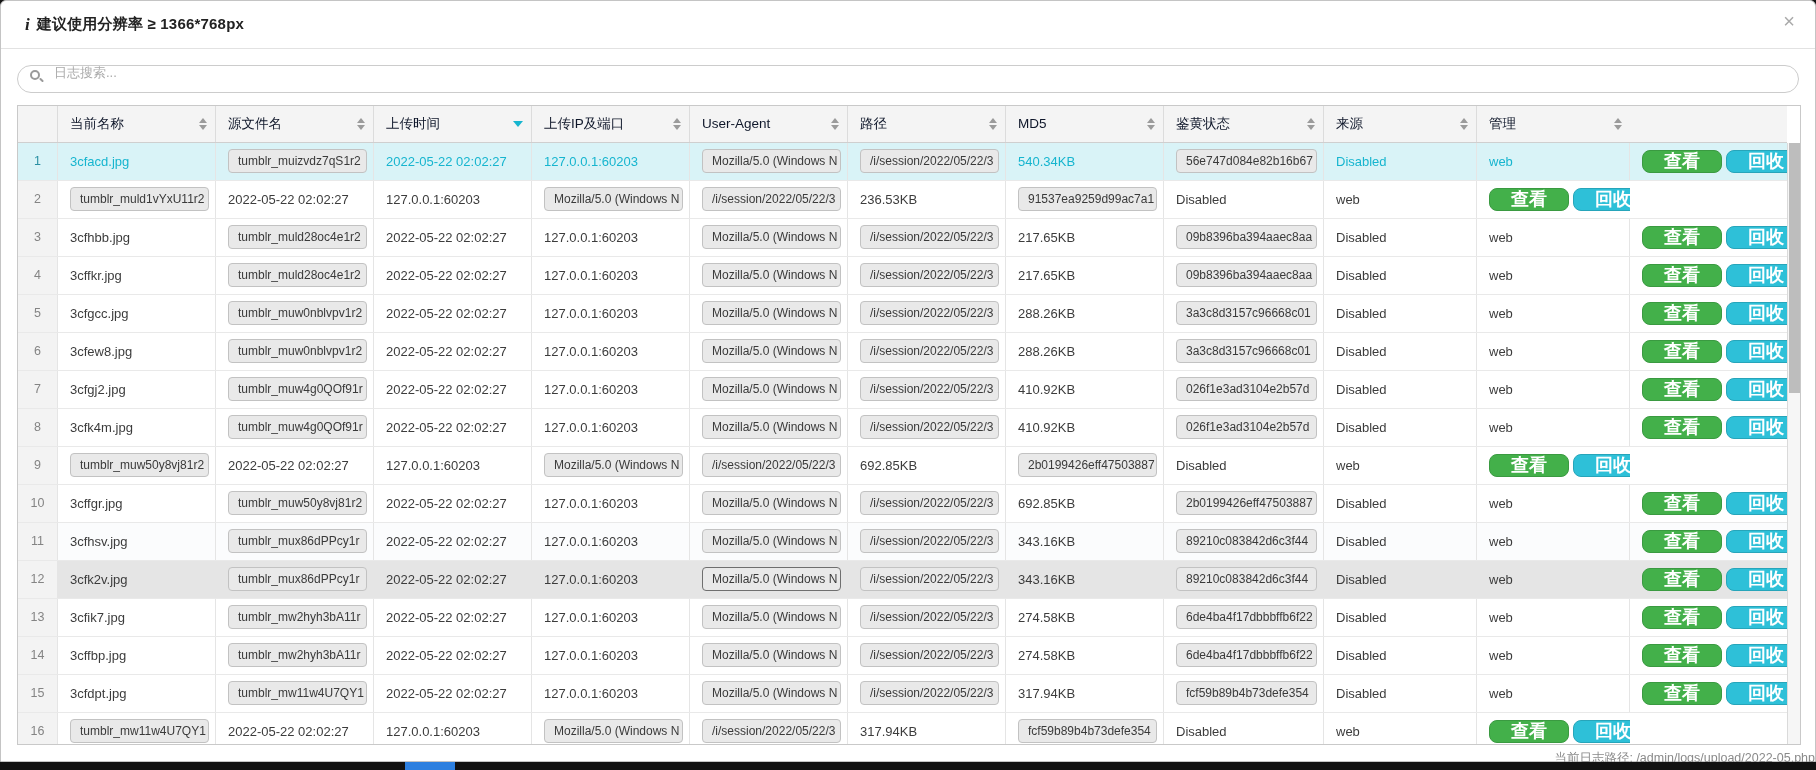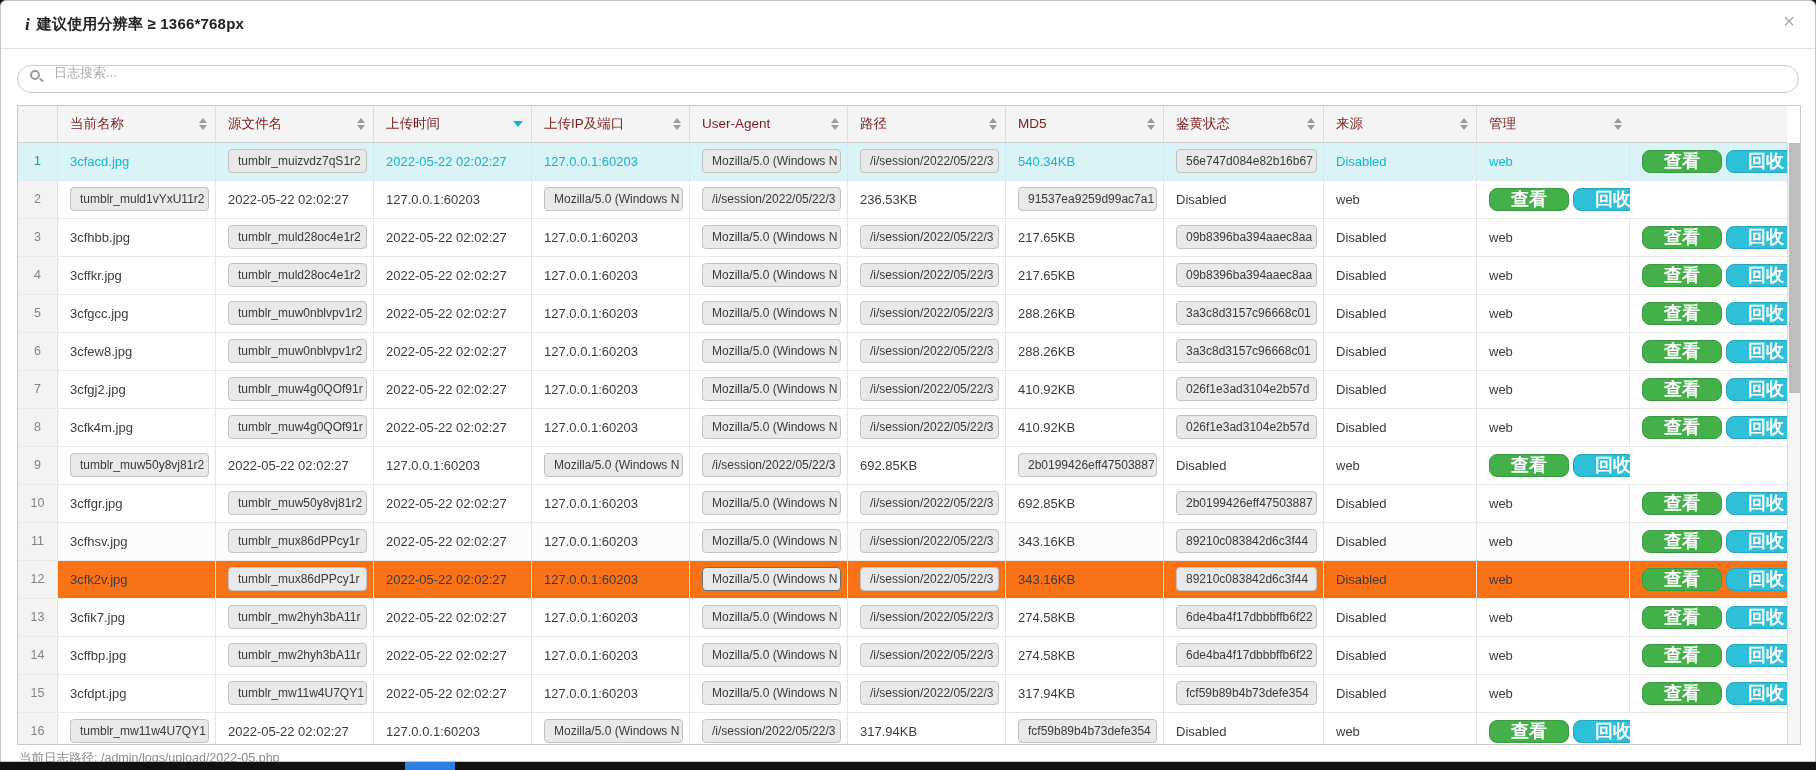--- a/index.html
+++ b/index.html
@@ -49,35 +49,35 @@
     margin:12px 16px 0;width:1782px;height:638px;border:1px solid #c9c9c9;
     position:relative;box-sizing:content-box;overflow:hidden;background:#fff;
   }
   .thead{
     display:grid;grid-template-columns:40px 158px 158px 158px 158px 158px 158px 158px 160px 153px 153px 170px;
     width:1769px;height:36px;background:#f4f4f4;border-bottom:1px solid #cfcfcf;
   }
   .hcell{
     display:flex;align-items:center;justify-content:space-between;
     padding:0 8px 0 12px;border-right:1px solid #dcdcdc;box-sizing:border-box;
-    font-size:13.5px;color:#7f1d1d;cursor:pointer;overflow:hidden;white-space:nowrap;
+    font-size:13.5px;color:#0f172a;cursor:pointer;overflow:hidden;white-space:nowrap;
   }
   .hcell:first-child{padding:0;}
   .hcell:last-child{border-right:none;}
   .sortg{display:flex;flex-direction:column;align-items:center;flex:none;margin-left:4px;}
   .tri-u{width:0;height:0;border-left:4px solid transparent;border-right:4px solid transparent;border-bottom:5px solid #9b9b9b;margin-bottom:2px;}
   .tri-d{width:0;height:0;border-left:4px solid transparent;border-right:4px solid transparent;border-top:5px solid #9b9b9b;}
   .tri-d.active{border-left-width:5px;border-right-width:5px;border-top:6px solid var(--accent,#2fb3d6);}
   .tbody{width:1769px;}
   .trow{
     display:grid;grid-template-columns:40px 158px 158px 158px 158px 158px 158px 158px 160px 153px 153px 170px;
     height:37px;border-bottom:1px solid #e9e9e9;background:#fff;cursor:pointer;
   }
   .trow.subtle{background:#fbfcfd;}
-  .trow.hover{background:#f97316;}
+  .trow.hover{background:#e5e5e5;}
   .trow.selected{background:var(--sel-bg,#d9f3f7);}
   .trow.selected .cell{color:var(--accent,#16b5cf);}
   .trow.selected .num{background:var(--sel-bg,#d9f3f7);color:#2a8fa3;}
   .cell{
     display:flex;align-items:center;padding:0 6px 0 12px;border-right:1px solid #e5e5e5;
     box-sizing:border-box;font-size:13px;color:#3c3c3c;overflow:hidden;white-space:nowrap;
   }
   .cell:last-child{border-right:none;}
   .num{background:#f3f3f3;justify-content:center;padding:0;color:#848484;font-size:12.5px;}
   .gbox{
@@ -93,21 +93,21 @@
   }
   .btn-view{background:var(--c-view,#43b04a);border-color:#3a9a41;}
   .btn-recycle{background:var(--c-recycle,#2ec0d8);border-color:#27a5ba;}
   .btn-delete{background:var(--c-delete,#e95b46);border-color:#d54b36;}
   .vscroll{
     position:absolute;top:37px;right:0;bottom:0;width:13px;background:#f6f6f6;
     border-left:1px solid #dadada;box-sizing:border-box;
   }
   .vthumb{position:absolute;top:0;left:1px;width:11px;height:250px;background:#bdbdbd;}
   
-  .footer{margin:5px 0 0 18px;font-size:12.5px;color:#8a8a8a;}
+  .footer{margin:5px 0 0 18px;font-size:12.5px;color:#8a8a8a;text-align:right;}
   .footer .path{color:#8a8a8a;}
   
   .bottom-strip{position:absolute;left:0;right:0;bottom:0;height:8px;background:#111;}
   .blue-frag{position:absolute;left:405px;bottom:0;width:50px;height:8px;background:#2c7fe0;}
 </style>
 </head>
 <body>
 
 <div class="panel">
 

